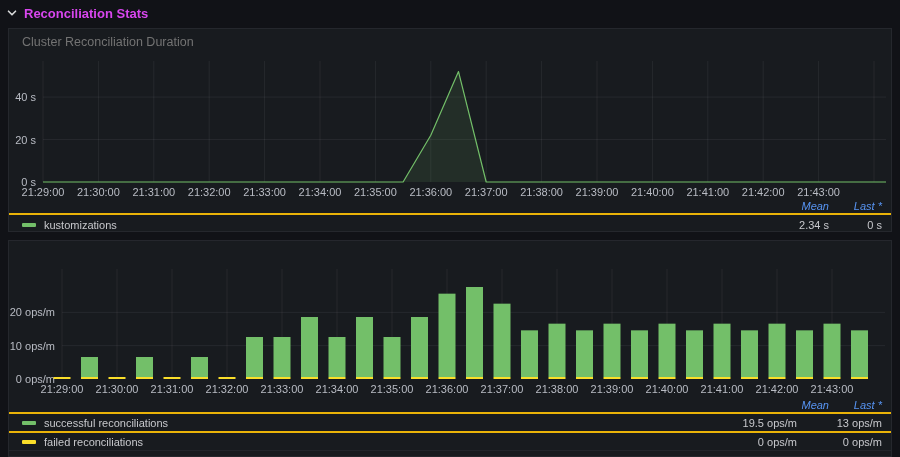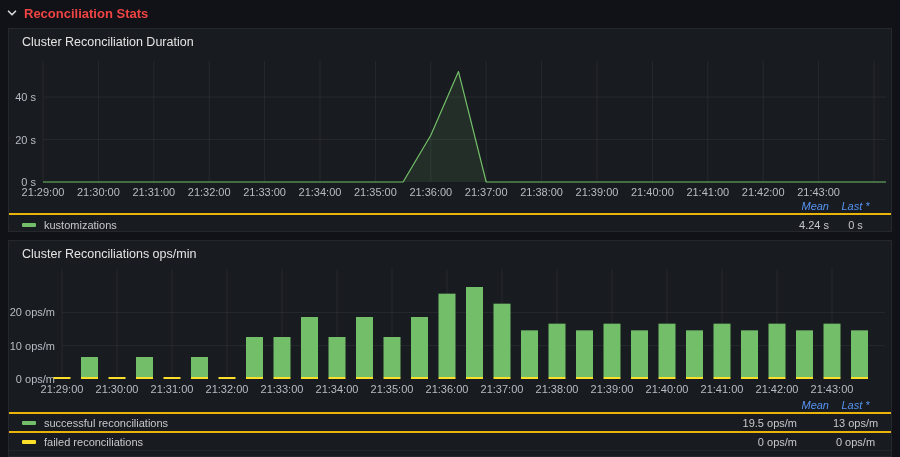--- a/index.html
+++ b/index.html
@@ -5,49 +5,49 @@
   html,body{margin:0;padding:0;}
   body{
     width:900px;height:457px;position:relative;overflow:hidden;
     background:#111217;
     font-family:"Liberation Sans", sans-serif;
     -webkit-font-smoothing:antialiased;
   }
   .row-header{
     position:absolute;left:6px;top:3px;height:20px;
     display:flex;align-items:center;gap:6px;
-    color:#ef4444;font-size:13px;font-weight:700;cursor:pointer;
+    color:#d946ef;font-size:13px;font-weight:700;cursor:pointer;
   }
   .panel{
     position:absolute;left:8px;width:884px;
     background:#181b1f;border:1px solid #25272d;box-sizing:border-box;
   }
   #panel1{top:28px;height:204px;}
   #panel2{top:240px;height:217px;}
   .panel-title{
     position:absolute;left:13px;top:6px;
-    font-size:12.5px;font-weight:500;color:#e5e5e5;cursor:pointer;white-space:nowrap;
+    font-size:12.5px;font-weight:500;color:#737373;cursor:pointer;white-space:nowrap;
   }
   svg.chart{position:absolute;left:0;display:block;}
   #chart1{top:26px;}
   #chart2{top:26px;}
   svg .tick{font-family:"Liberation Sans",sans-serif;font-size:11px;fill:#b9bcc4;}
   .legend{position:absolute;left:0;right:0;font-size:11px;color:#c7c8cc;}
   #legend1{top:169px;}
   #legend2{top:156px;}
   .lrow{display:flex;align-items:center;padding:0 9px 0 13px;}
   .lrow.lhead{height:15px;justify-content:flex-end;font-style:italic;}
   #legend1 .lrow.ldata{height:19px;}
   #legend2 .lrow.ldata{height:17px;gap:32px;}
   .lrow.ldata{border-top:2px solid #eab308;}
   #legend2 .lrow.ldata:last-child{border-bottom:1px solid #22252b;}
   .llabel{flex:1;display:flex;align-items:center;min-width:0;cursor:pointer;}
   .lmarker{display:inline-block;width:14px;height:4px;border-radius:1px;margin-right:8px;flex:none;}
   .lcol{width:90px;text-align:right;white-space:nowrap;}
-  .lcol2{width:53px;text-align:center;white-space:nowrap;}
+  .lcol2{width:53px;text-align:right;white-space:nowrap;}
   .lhead .lcol,.lhead .lcol2{color:#5794f2;font-weight:500;cursor:pointer;}
 </style>
 </head>
 <body>
 
 <div class="row-header">
   <svg width="12" height="12" viewBox="0 0 12 12">
     <path d="M2.5 4.2 L6 7.8 L9.5 4.2" fill="none" stroke="#d8d9da" stroke-width="1.6" stroke-linecap="round" stroke-linejoin="round"></path>
   </svg>
   <span>Reconciliation Stats</span>
@@ -98,28 +98,27 @@
   <div class="legend" id="legend1">
       <div class="lrow lhead">
         <div class="lcol">Mean</div>
         <div class="lcol2">Last *</div>
       </div>
       <div class="lrow ldata">
         <div class="llabel">
           <span class="lmarker" style="background: rgb(115, 191, 105);"></span>
           <span>kustomizations</span>
         </div>
-        <div class="lcol">4.24 s</div>
+        <div class="lcol">2.34 s</div>
         <div class="lcol2">0 s</div>
       </div>
     </div>
 </section>
 
 <section class="panel" id="panel2">
-  <div class="panel-title">Cluster Reconciliations ops/min</div>
   <svg class="chart" id="chart2" width="882" height="132">
       <line x1="53" y1="2" x2="53" y2="112" stroke="rgba(204,204,220,0.08)"></line>
       <text x="53" y="126" text-anchor="middle" class="tick">21:29:00</text>
       <line x1="108" y1="2" x2="108" y2="112" stroke="rgba(204,204,220,0.08)"></line>
       <text x="108" y="126" text-anchor="middle" class="tick">21:30:00</text>
       <line x1="163" y1="2" x2="163" y2="112" stroke="rgba(204,204,220,0.08)"></line>
       <text x="163" y="126" text-anchor="middle" class="tick">21:31:00</text>
       <line x1="218" y1="2" x2="218" y2="112" stroke="rgba(204,204,220,0.08)"></line>
       <text x="218" y="126" text-anchor="middle" class="tick">21:32:00</text>
       <line x1="273" y1="2" x2="273" y2="112" stroke="rgba(204,204,220,0.08)"></line>

